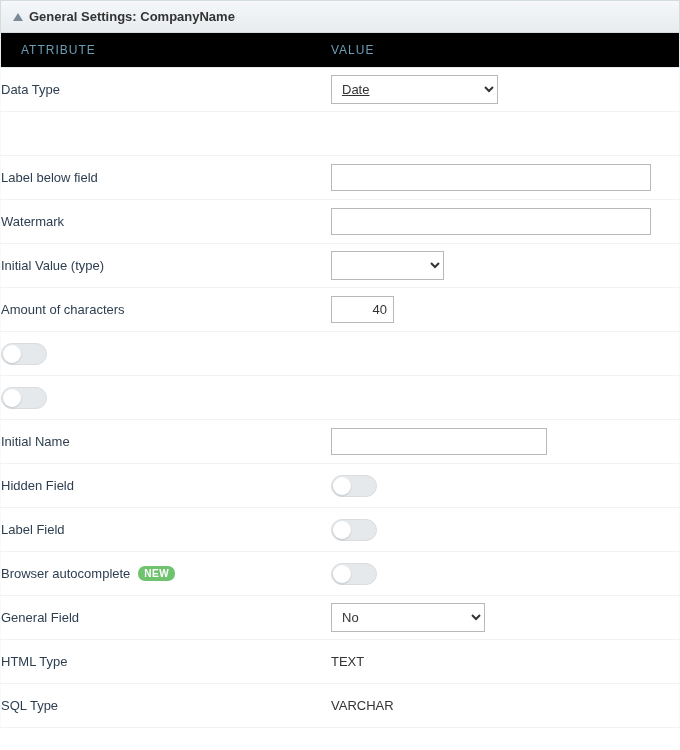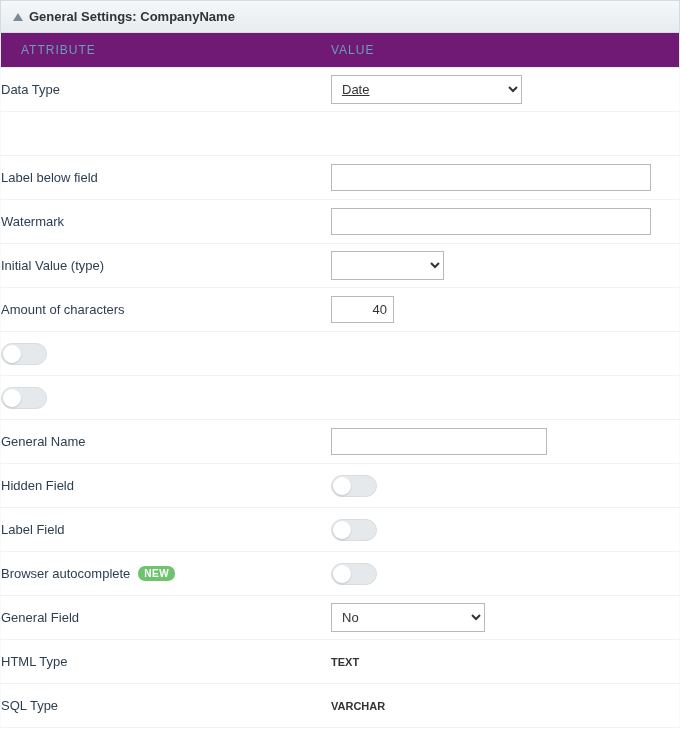--- a/index.html
+++ b/index.html
@@ -25,21 +25,21 @@
     .panel-header .triangle {
       width: 0;
       height: 0;
       border-left: 5px solid transparent;
       border-right: 5px solid transparent;
       border-bottom: 8px solid #7a8a96;
       transform: rotate(0deg);
     }
     .col-headers {
       display: flex;
-      background: #701a75;
+      background: #000000;
       border-bottom: 1px solid #e6ecef;
       border-left: 1px solid #e6ecef;
       border-right: 1px solid #e6ecef;
       padding: 10px 0;
     }
     .col-headers .col-attr {
       width: 330px;
       padding-left: 20px;
       font-size: 12px;
       color: #6b9db5;
@@ -74,21 +74,21 @@
       padding-right: 20px;
     }
     select, input[type="text"] {
       font-family: Arial, sans-serif;
       font-size: 13px;
       padding: 5px 6px;
       border: 1px solid #b8b8b8;
       background: #fff;
       color: #333;
     }
-    select.wide { width: 191px; text-decoration: underline; }
+    select.wide { width: 167px; text-decoration: underline; }
     select.med { width: 113px; }
     select.narrow { width: 154px; }
     input[type="text"].full { width: 320px; }
     input[type="text"].num { width: 63px; text-align: right; }
     .toggle {
       position: relative;
       width: 46px;
       height: 22px;
       background: #e6e9ec;
       border-radius: 11px;
@@ -108,23 +108,22 @@
     .badge-new {
       background: #6fc36f;
       color: #fff;
       font-size: 10px;
       font-weight: bold;
       padding: 2px 6px;
       border-radius: 7px;
       letter-spacing: 0.5px;
     }
     .static-text {
-      font-size: 11px;
+      font-size: 13px;
       color: #333;
-      font-weight: bold;
     }
   </style>
 </head>
 <body>
 
 <div class="panel-header">
   <span class="triangle"></span>
   <span>General Settings: CompanyName</span>
 </div>
 
@@ -185,21 +184,21 @@
 
 <div class="row">
   <div class="value">
     <div class="toggle">
         <div class="knob"></div>
       </div>
   </div>
 </div>
 
 <div class="row">
-  <div class="label">General Name</div>
+  <div class="label">Initial Name</div>
   <div class="value">
     <input type="text" style="width: 216px;" value="">
   </div>
 </div>
 
 <div class="row">
   <div class="label">Hidden Field</div>
   <div class="value">
     <div class="toggle">
         <div class="knob"></div>

